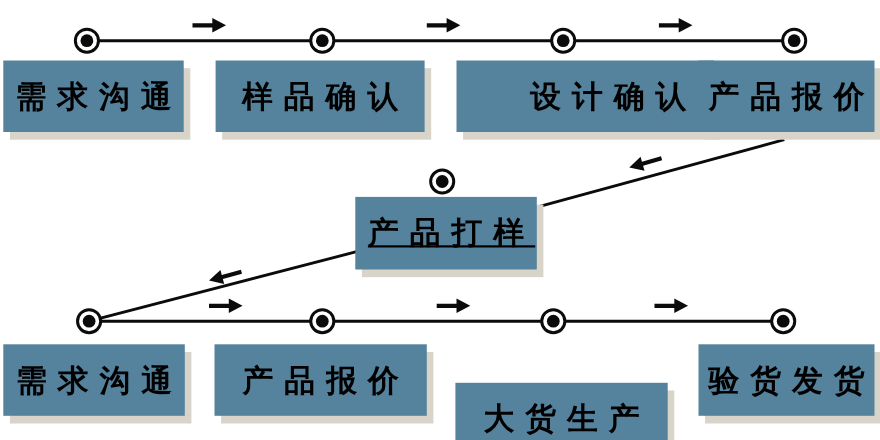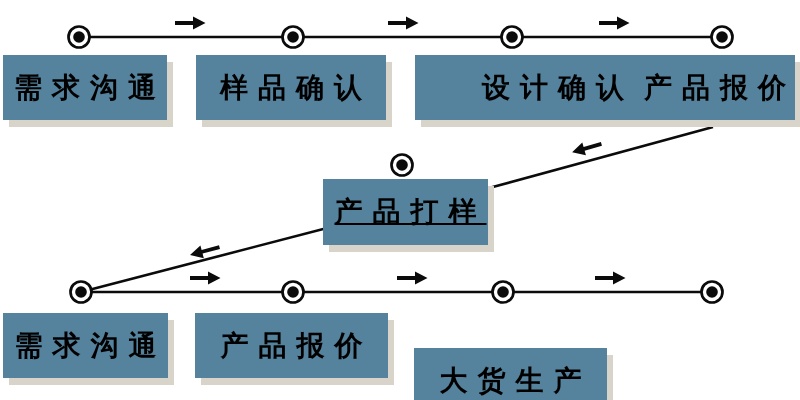--- a/index.html
+++ b/index.html
@@ -104,14 +104,17 @@
 
   <div class="box b5">
     <span>需求沟通</span>
   </div>
   <div class="box b6">
     <span>产品报价</span>
   </div>
   <div class="box b7">
     <span>大货生产</span>
   </div>
+  <div class="box b8">
+    <span>验货发货</span>
+  </div>
 
 </div>
 
 </body></html>

